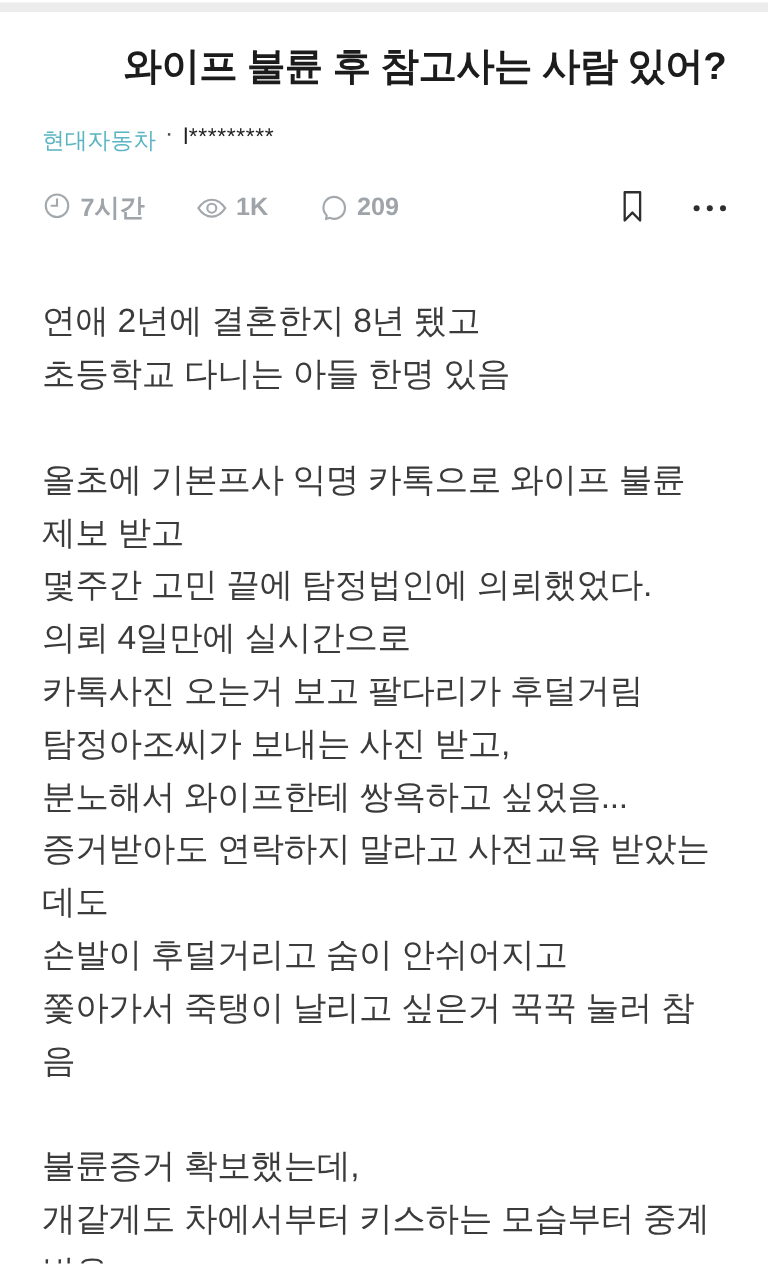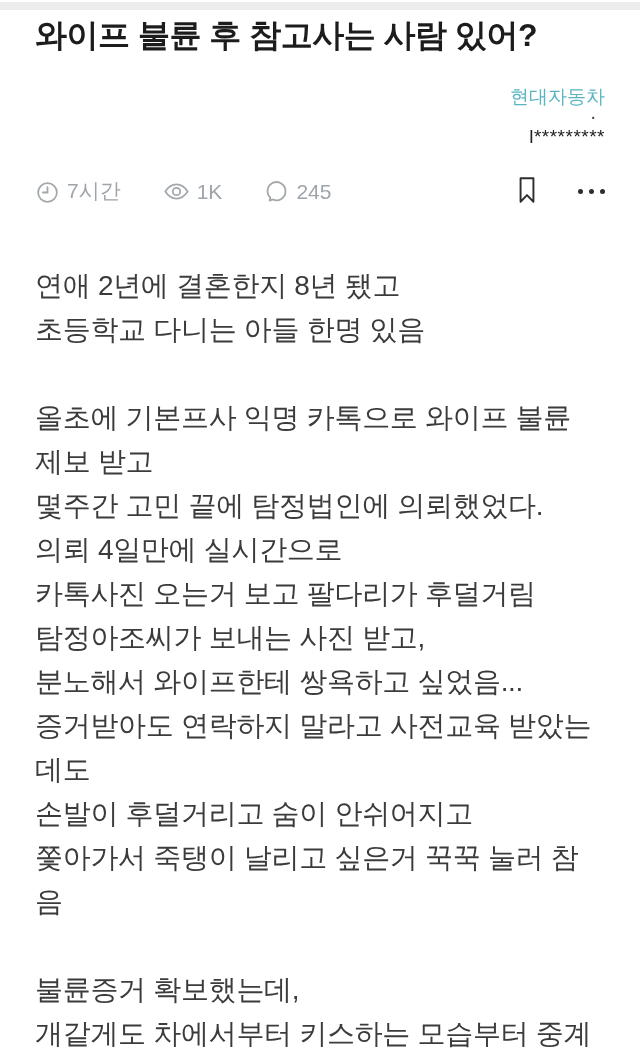--- a/index.html
+++ b/index.html
@@ -17,49 +17,50 @@
     width: 640px; height: 8px;
     background: #ececec;
   }
   .content {
     position: absolute;
     top: 10px; left: 0;
     width: 640px;
     padding: 0 35px;
   }
   .post-title {
-    margin-top: 4px;
+    margin-top: 24px;
     font-size: 32px;
     line-height: 42px;
     font-weight: 700;
     letter-spacing: -0.5px;
     color: #1c1c1c;
+    text-align: right;
   }
   .author-row {
     margin-top: 28px;
     display: flex;
-    align-items: flex-end;
+    align-items: flex-start;
     font-size: 19px;
-    flex-direction: column;
   }
   .author-company { color: #5ab5c2; cursor: pointer; }
   .author-sep { color: #4a4a4a; margin: 0 9px; font-weight: 700; font-size: 14px; }
   .author-uid { color: #222222; letter-spacing: 0.5px; }
   .stats-row {
     margin-top: 26px;
     display: flex;
     align-items: center;
     height: 34px;
   }
   .stat {
     display: flex;
-    align-items: flex-end;
+    align-items: flex-start;
     margin-right: 42px;
     color: #9ea4a9;
     font-size: 21px;
+    font-weight: bold;
   }
   .stat svg { margin-right: 7px; display: block; }
   .spacer { flex: 1; }
   .icon-btn {
     background: none;
     border: none;
     padding: 0;
     display: flex;
     align-items: center;
     cursor: pointer;
@@ -118,21 +119,21 @@
       </span>
       <span>1K</span>
     </div>
 
     <div class="stat">
       <span>
         <svg width="25" height="25" viewBox="0 0 24 24" fill="none" stroke="#a3a8ac" stroke-width="1.7" stroke-linecap="round" stroke-linejoin="round">
           <path d="M20.6 11.6a8.6 8.6 0 1 0-14.9 5.8c.25.28.35.66.26 1.02l-.55 2.3 2.4-.95c.3-.12.65-.1.94.06a8.6 8.6 0 0 0 11.85-8.23z"></path>
         </svg>
       </span>
-      <span>245</span>
+      <span>209</span>
     </div>
 
     <div class="spacer"></div>
 
     <button class="icon-btn bookmark-btn">
       <span>
         <svg width="26" height="30" viewBox="0 0 24 28" fill="none" stroke="#2e2e2e" stroke-width="1.8" stroke-linejoin="round">
           <path d="M6 3h12v22l-6-6.2L6 25z"></path>
         </svg>
       </span>

